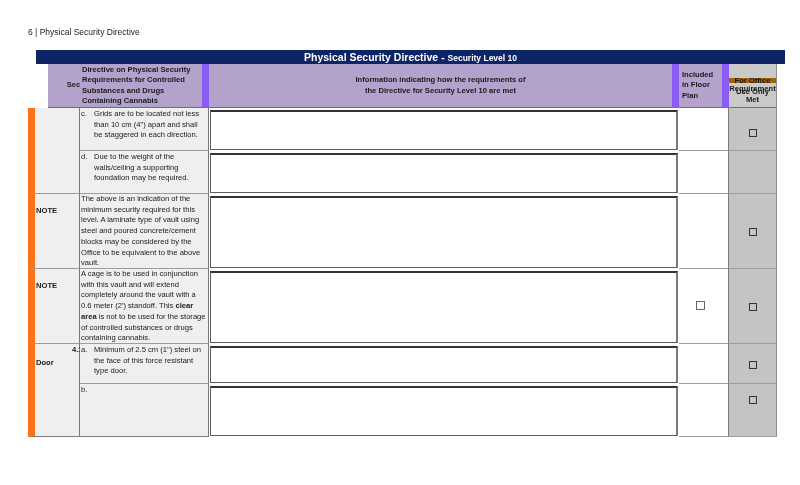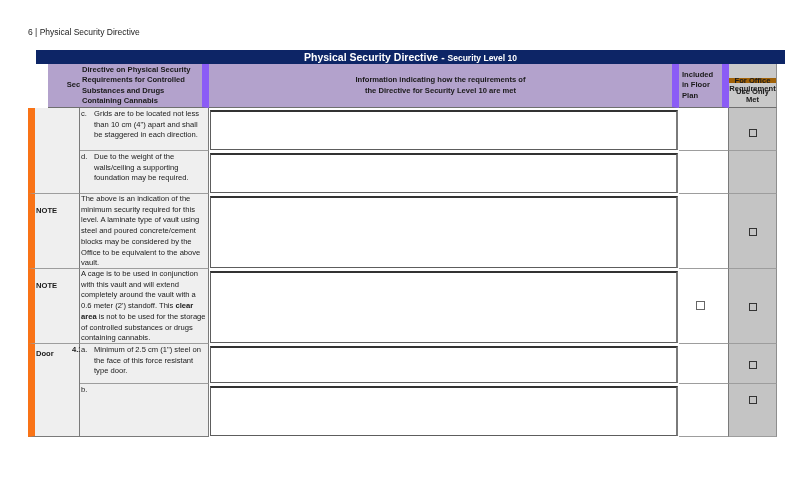--- a/index.html
+++ b/index.html
@@ -122,21 +122,21 @@
       <div class="chk-floor" style="left:17px;top:32px;"></div>
     </div>
     <div class="cell c-office rowline">
       <div class="chk" style="left:20px;top:34px;"></div>
     </div>
   </div>
 
   <div class="row" style="top:294px;height:40px;">
     <div class="cell c-sec">
       <span class="sec-label" style="top:1px;margin-left:36px;">4.11.2.2</span>
-      <span class="sec-label" style="top:5px;">Door</span>
+      <span class="sec-label" style="top:14px;">Door</span>
     </div>
     <div class="cell c-dir rowline">
       <div class="item">
           <span class="lbl">a.</span>
           <span class="txt">Minimum of 2.5 cm (1") steel on the face of this force resistant type door.</span>
         </div>
     </div>
     <div class="cell c-info">
         <div class="box"></div>
       </div>

